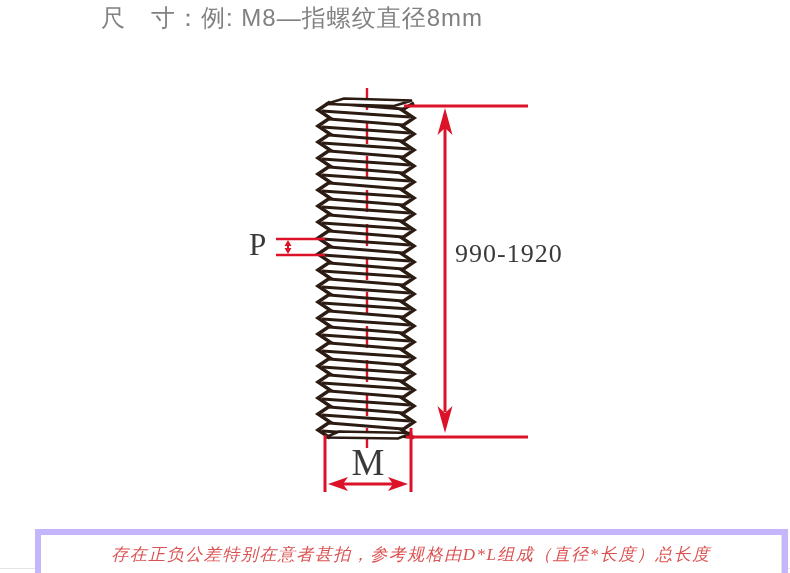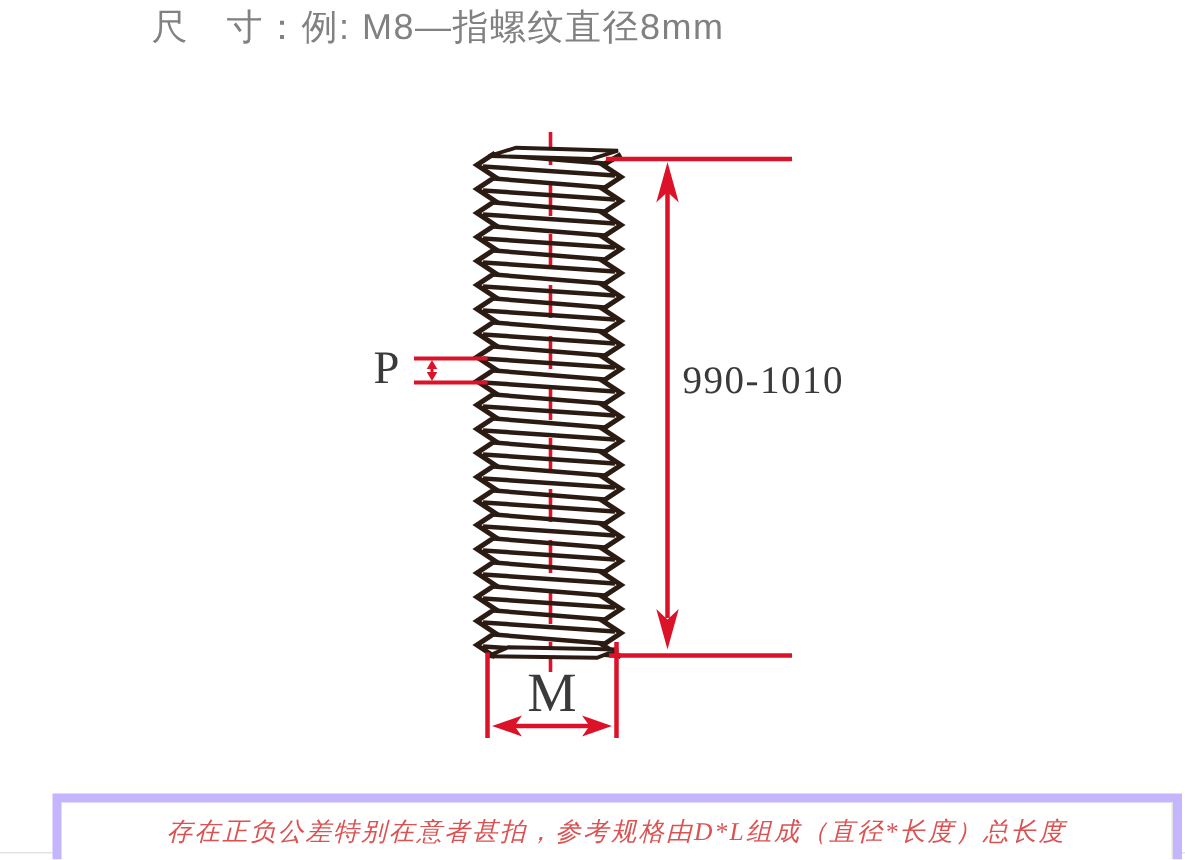--- a/index.html
+++ b/index.html
@@ -75,21 +75,21 @@
     <polygon class="redfill" points="288,254 284.5,248 291.5,248"></polygon>
 
     <line class="red" x1="325" y1="435" x2="325" y2="492" stroke-width="3"></line>
     <line class="red" x1="411" y1="428" x2="411" y2="492" stroke-width="3"></line>
     <line class="red" x1="340" y1="484" x2="396" y2="484" stroke-width="3"></line>
     <polygon class="redfill" points="328,484 348,477 343,484 348,491"></polygon>
     <polygon class="redfill" points="408,484 388,477 393,484 388,491"></polygon>
   </svg>
 
   <div class="dim-label label-p">P</div>
-  <div class="dim-label label-len">990-1010</div>
+  <div class="dim-label label-len">990-1920</div>
   <div class="dim-label label-m">M</div>
 
   <div class="footer-rule"></div>
   <div class="footer-bar">
     <div class="footer-notice">存在正负公差特别在意者甚拍，参考规格由D*L组成（直径*长度）总长度</div>
     <div class="footer-divider"></div>
   </div>
 
 </div>
 

